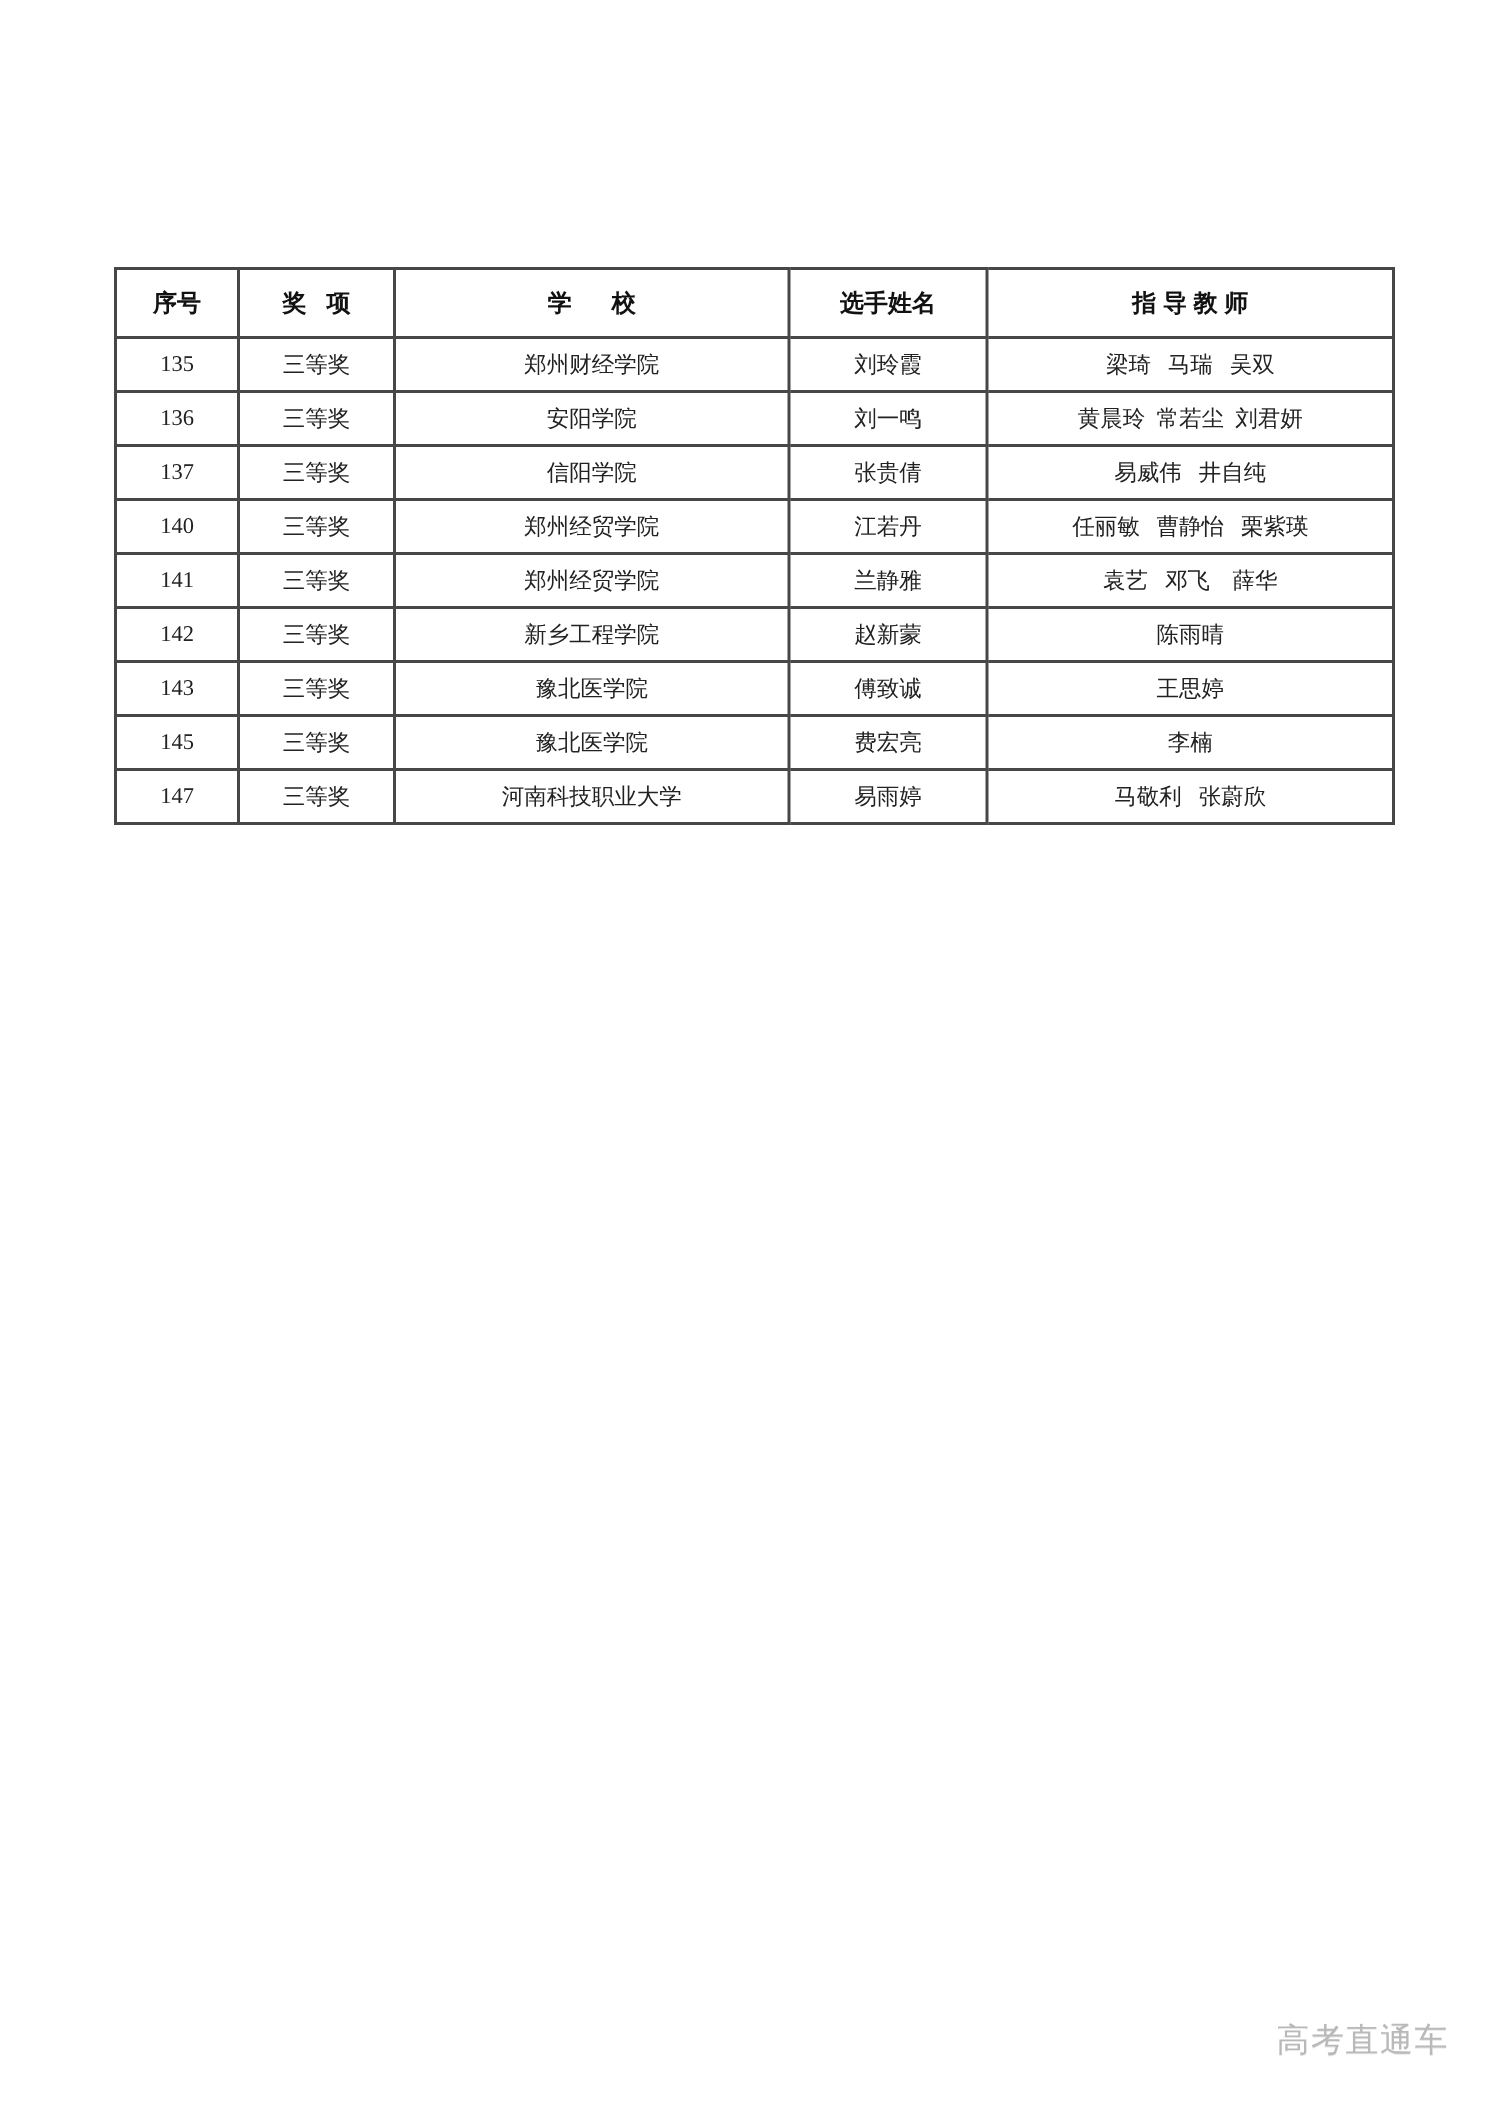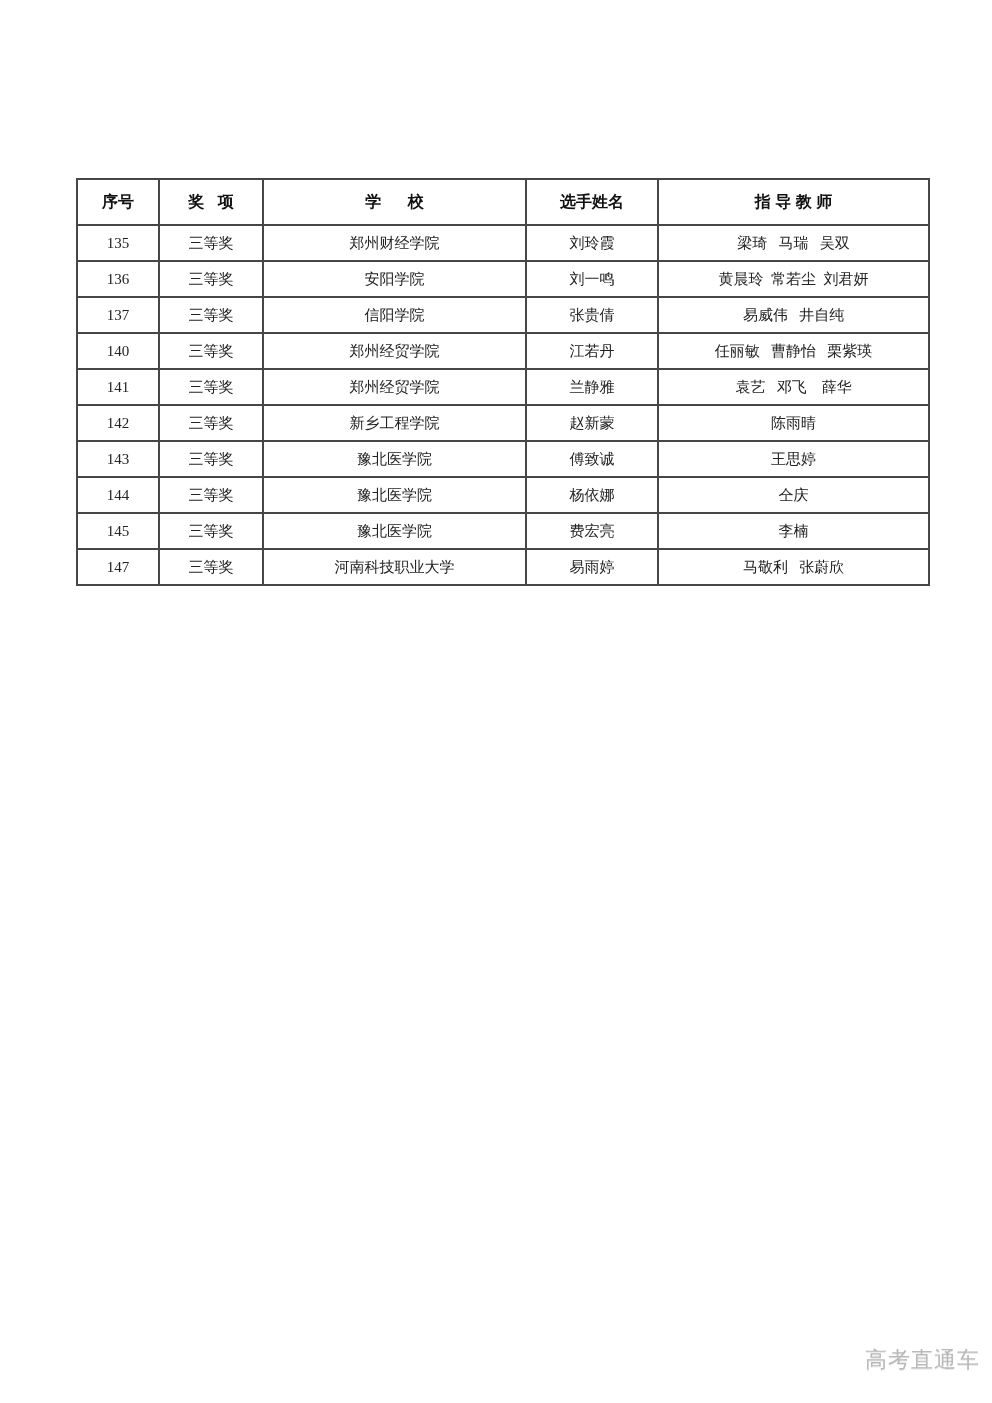--- a/index.html
+++ b/index.html
@@ -45,21 +45,21 @@
   }
   table.awards td {
     height: 34px;
     font-size: 15px;
     font-weight: normal;
     color: #222222;
   }
   .watermark {
     position: absolute;
     top: 1345px;
-    right: 12px;
+    right: 26px;
     font-family: "Liberation Sans", "DejaVu Sans", sans-serif;
     font-size: 22px;
     color: #b9b9b9;
     letter-spacing: 1px;
     text-shadow: 0 1px 0 #e8e8e8;
   }
 </style>
 </head>
 <body>
 
@@ -126,27 +126,20 @@
           <td>陈雨晴</td>
         </tr>
         <tr>
           <td>143</td>
           <td>三等奖</td>
           <td>豫北医学院</td>
           <td>傅致诚</td>
           <td>王思婷</td>
         </tr>
         <tr>
-          <td>144</td>
-          <td>三等奖</td>
-          <td>豫北医学院</td>
-          <td>杨依娜</td>
-          <td>仝庆</td>
-        </tr>
-        <tr>
           <td>145</td>
           <td>三等奖</td>
           <td>豫北医学院</td>
           <td>费宏亮</td>
           <td>李楠</td>
         </tr>
         <tr>
           <td>147</td>
           <td>三等奖</td>
           <td>河南科技职业大学</td>

